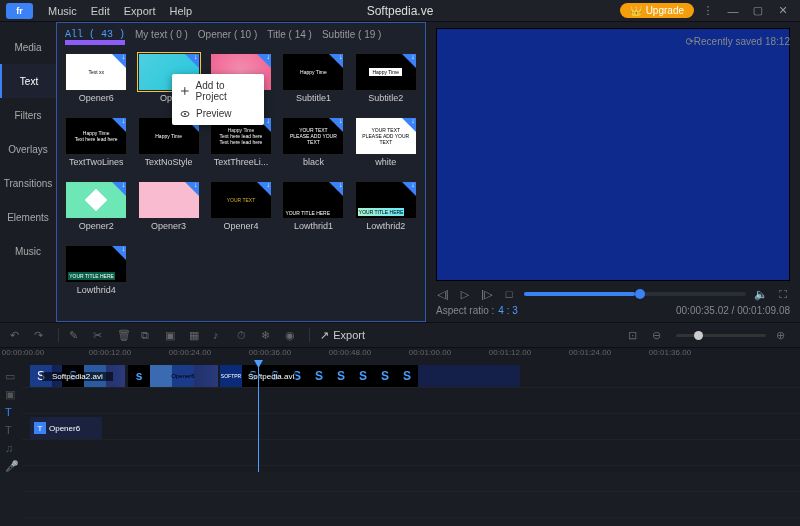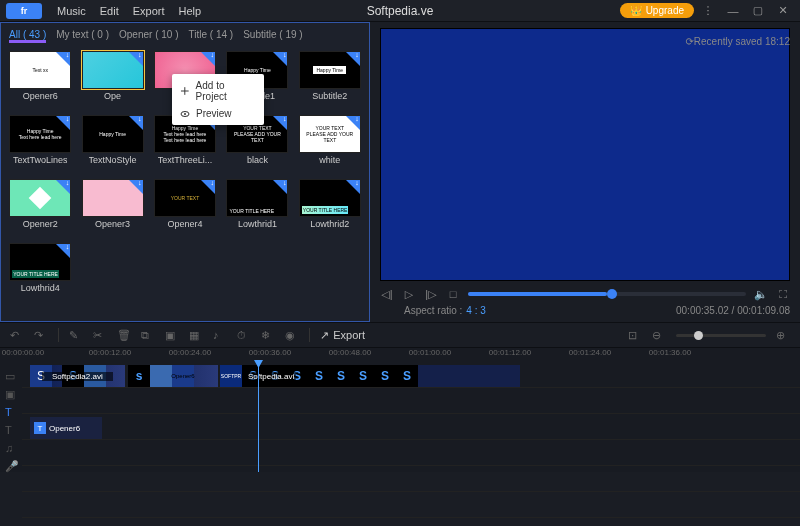--- a/index.html
+++ b/index.html
@@ -1,36 +1,36 @@
 <!DOCTYPE html>
 <html><head>
 <meta charset="utf-8">
 <style>
 * { margin:0; padding:0; box-sizing:border-box; font-family:"Segoe UI",Arial,sans-serif; user-select:none; }
 body { background:#1a1d24; color:#b8bcc4; width:800px; height:526px; overflow:hidden; font-size:11px; position:relative; }
 
 
 .titlebar{height:22px;display:flex;align-items:center;background:#1e2128;border-bottom:1px solid #0d0f13;padding:0 6px;}
-.logo-badge{width:36px;height:16px;background:#3b82f6;border-radius:3px;display:flex;align-items:center;justify-content:center;color:#fff;font-size:9px;font-weight:bold;margin-right:8px;}
+.logo-badge{width:27px;height:16px;background:#3b82f6;border-radius:3px;display:flex;align-items:center;justify-content:center;color:#fff;font-size:9px;font-weight:bold;margin-right:8px;}
 .menu-item{padding:0 7px;font-size:11px;color:#ccc;cursor:pointer;}
 .title-center{position:absolute;left:50%;transform:translateX(-50%);color:#ddd;font-size:12px;}
 .upgrade{margin-left:auto;background:#f59e0b;color:#fff;padding:2px 10px;border-radius:9px;font-size:10px;cursor:pointer;}
 .winbtn{width:22px;height:18px;display:flex;align-items:center;justify-content:center;margin-left:3px;cursor:pointer;color:#999;}
 .saved{position:absolute;right:10px;top:36px;font-size:10px;color:#888;}
 
 
 .middle{display:flex;height:300px;}
 .side{width:56px;display:flex;flex-direction:column;align-items:center;padding-top:8px;background:#1a1d24;}
 .side-tab{height:34px;display:flex;align-items:center;justify-content:center;width:100%;color:#aaa;font-size:10px;cursor:pointer;}
 .side-tab.active{color:#fff;border-left:2px solid #3b82f6;background:#1e2230;}
 
 .panel{flex:0 0 370px;border:1px solid #3256a8;display:flex;flex-direction:column;background:#1d212b;}
 .tabs{display:flex;gap:10px;padding:6px 8px;font-size:10px;}
 .tab{color:#999;cursor:pointer;}
-.tab.active{color:#4a9eff;border-bottom:3px solid #8b5cf6;}
+.tab.active{color:#4a9eff;border-bottom:5px solid #8b5cf6;font-family:Liberation Mono, monospace;}
 .grid{flex:1;overflow:hidden;padding:2px 6px;display:grid;grid-template-columns:repeat(5,1fr);grid-auto-rows:58px;gap:6px 6px;position:relative;}
 .thumb{display:flex;flex-direction:column;align-items:center;position:relative;}
 .tbox{width:62px;height:38px;background:#000;position:relative;border:1px solid #222;overflow:hidden;display:flex;align-items:center;justify-content:center;}
 .tbox.sel{outline:1px solid #f5c542;}
 .corner{position:absolute;top:0;right:0;width:0;height:0;border-left:14px solid transparent;border-top:14px solid #3b82f6;}
 .dl{position:absolute;top:-1px;right:1px;color:#fff;font-size:7px;}
 .tcap{font-size:9px;color:#ccc;margin-top:2px;white-space:nowrap;overflow:hidden;max-width:62px;text-overflow:ellipsis;}
 
 
 .tv{font-size:5px;color:#fff;text-align:center;line-height:1.2;}
@@ -47,21 +47,21 @@
 .ctx-item{display:flex;align-items:center;gap:6px;padding:3px 8px;font-size:10px;color:#333;cursor:pointer;}
 .ctx-item svg{width:10px;height:10px;}
 
 .preview{flex:1;display:flex;flex-direction:column;padding:6px 10px 0 10px;}
 .canvas{flex:1;background:#0d2a8c;border:1px solid #000;}
 .controls{display:flex;align-items:center;gap:8px;padding:6px 0 2px 0;}
 .pbtn{width:14px;height:14px;color:#888;cursor:pointer;display:flex;align-items:center;justify-content:center;}
 .seek{flex:1;height:4px;background:#2a2e38;border-radius:2px;position:relative;cursor:pointer;}
 .seek-fill{position:absolute;left:0;top:0;height:100%;width:50%;background:#3b82f6;border-radius:2px;}
 .seek-thumb{position:absolute;left:50%;top:-3px;width:10px;height:10px;background:#3b82f6;border-radius:50%;}
-.ratio-row{display:flex;font-size:10px;color:#888;padding:2px 0 6px 0;margin-left:24px;}
+.ratio-row{display:flex;font-size:10px;color:#888;padding:2px 0 6px 0;}
 .ratio-row .val{color:#4a9eff;margin-left:4px;}
 .time{margin-left:auto;}
 
 
 .toolbar{height:26px;display:flex;align-items:center;gap:10px;padding:0 10px;border-top:1px solid #0d0f13;border-bottom:1px solid #0d0f13;}
 .tbtn{width:14px;height:14px;color:#666;cursor:pointer;display:flex;align-items:center;}
 .sep{width:1px;height:14px;background:#333;}
 .export{display:flex;align-items:center;gap:4px;color:#ccc;cursor:pointer;font-size:11px;}
 .zoom{width:90px;height:3px;background:#333;border-radius:2px;position:relative;cursor:pointer;}
 .zoom-thumb{position:absolute;left:20%;top:-3px;width:9px;height:9px;background:#ccc;border-radius:50%;}
@@ -97,20 +97,29 @@
   <div class="title-center">Softpedia.ve</div>
   <div class="upgrade">👑 <span>Upgrade</span></div>
   <div class="winbtn">⋮</div>
   <div class="winbtn">—</div>
   <div class="winbtn">▢</div>
   <div class="winbtn">✕</div>
 </div>
 <div class="saved">⟳<span>Recently saved</span> <span>18:12</span></div>
 
 <div class="middle">
+  <div class="side">
+    <div class="side-tab">Media</div>
+    <div class="side-tab active">Text</div>
+    <div class="side-tab">Filters</div>
+    <div class="side-tab">Overlays</div>
+    <div class="side-tab">Transitions</div>
+    <div class="side-tab">Elements</div>
+    <div class="side-tab">Music</div>
+  </div>
 
   <div class="panel">
     <div class="tabs">
       <div class="tab active">All ( 43 )</div>
       <div class="tab">My text ( 0 )</div>
       <div class="tab">Opener ( 10 )</div>
       <div class="tab">Title ( 14 )</div>
       <div class="tab">Subtitle ( 19 )</div>
     </div>
     <div class="grid">

